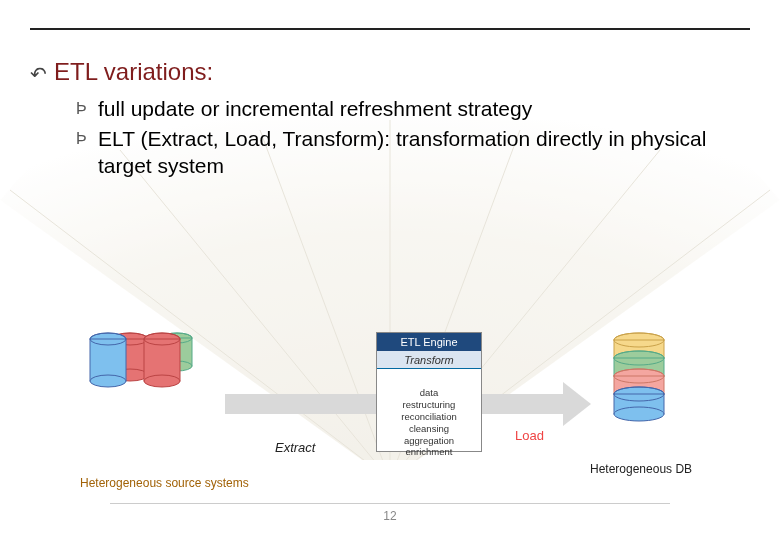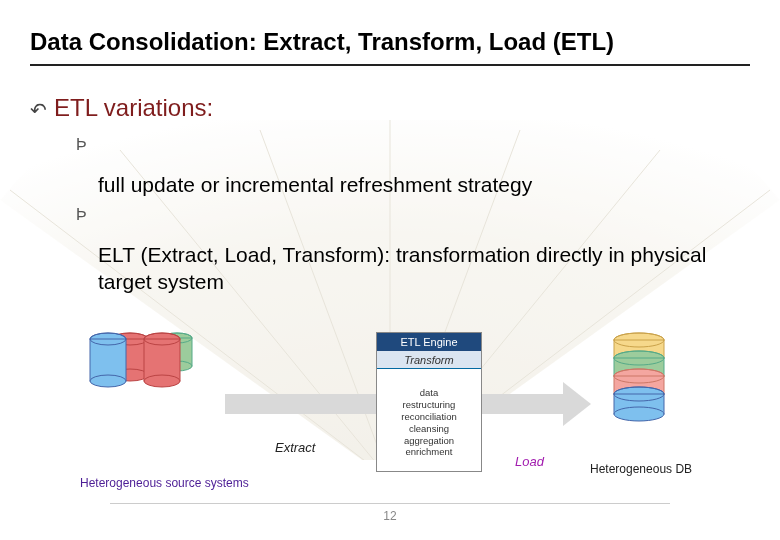--- a/index.html
+++ b/index.html
@@ -49,45 +49,45 @@
     font-size: 24px; color: #7f1d1d;
   }
   .sub-list { margin-left: 46px; margin-top: 6px; }
   .sub-row { display: flex; align-items: flex-start; margin-bottom: 4px; }
   .sub-icon {
     width: 22px; flex: 0 0 22px;
     font-size: 16px; color: #555;
     margin-top: 4px;
   }
   .sub-text {
-    font-size: 21px; color: #000; line-height: 1.25; margin-top: 40px;
+    font-size: 21px; color: #000; line-height: 1.25;
   }
   .diagram {
     position: absolute;
     left: 80px; top: 332px;
     width: 620px; height: 160px;
   }
   .cyl {
     position: absolute;
   }
   .cyl svg { display: block; }
   .src-label {
     position: absolute;
     left: 0; top: 144px;
-    font-size: 12px; color: #4c1d95;
+    font-size: 12px; color: #a16207;
   }
   .extract-label {
     position: absolute;
     left: 195px; top: 108px;
     font-size: 13px; font-style: italic; color: #222;
   }
   .load-label {
     position: absolute;
-    left: 435px; top: 122px;
-    font-size: 13px; font-style: italic; color: #a21caf;
+    left: 435px; top: 96px;
+    font-size: 13px; color: #ef4444;
   }
   .cons-label {
     position: absolute;
     left: 510px; top: 130px;
     font-size: 12px; color: #222;
   }
   .arrow-bar {
     position: absolute;
     left: 145px; top: 50px;
     width: 370px; height: 44px;
@@ -102,21 +102,21 @@
     position: absolute;
     left: 338px; top: 0;
     width: 0; height: 0;
     border-top: 22px solid transparent;
     border-bottom: 22px solid transparent;
     border-left: 28px solid #d9d9d9;
   }
   .engine-box {
     position: absolute;
     left: 296px; top: 0;
-    width: 106px; height: 140px;
+    width: 106px; height: 120px;
     border: 1px solid #888;
     background: #fff;
   }
   .engine-head {
     height: 18px; background: #1f497d;
     color: #fff; font-size: 11px;
     display: flex; align-items: center; justify-content: center;
   }
   .engine-sub {
     height: 18px; background: #dbe5f1;
@@ -157,21 +157,20 @@
     <line x1="390" y1="360" x2="120" y2="30"></line>
     <line x1="390" y1="360" x2="260" y2="10"></line>
     <line x1="390" y1="360" x2="390" y2="0"></line>
     <line x1="390" y1="360" x2="520" y2="10"></line>
     <line x1="390" y1="360" x2="660" y2="30"></line>
     <line x1="390" y1="360" x2="770" y2="70"></line>
   </g>
 </svg>
 
 <div class="slide">
-  <div class="title">Data Consolidation: Extract, Transform, Load (ETL)</div>
   <hr class="title-rule">
 
   <div class="bullet-row">
     <span class="bullet-icon">↶</span>
     <span class="bullet-text">ETL variations:</span>
   </div>
 
   <div class="sub-list">
     <div class="sub-row">
       <span class="sub-icon">Þ</span>

